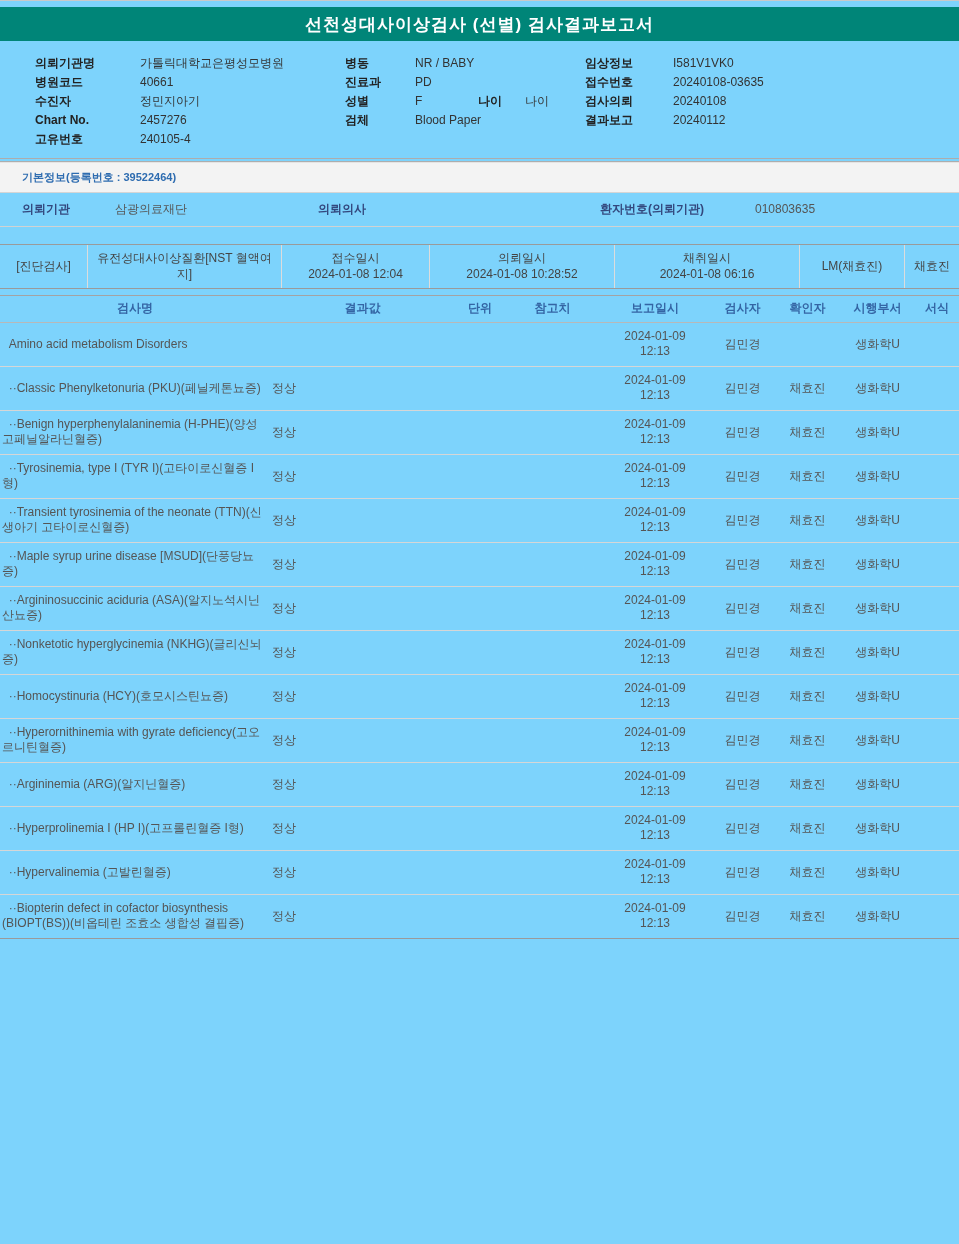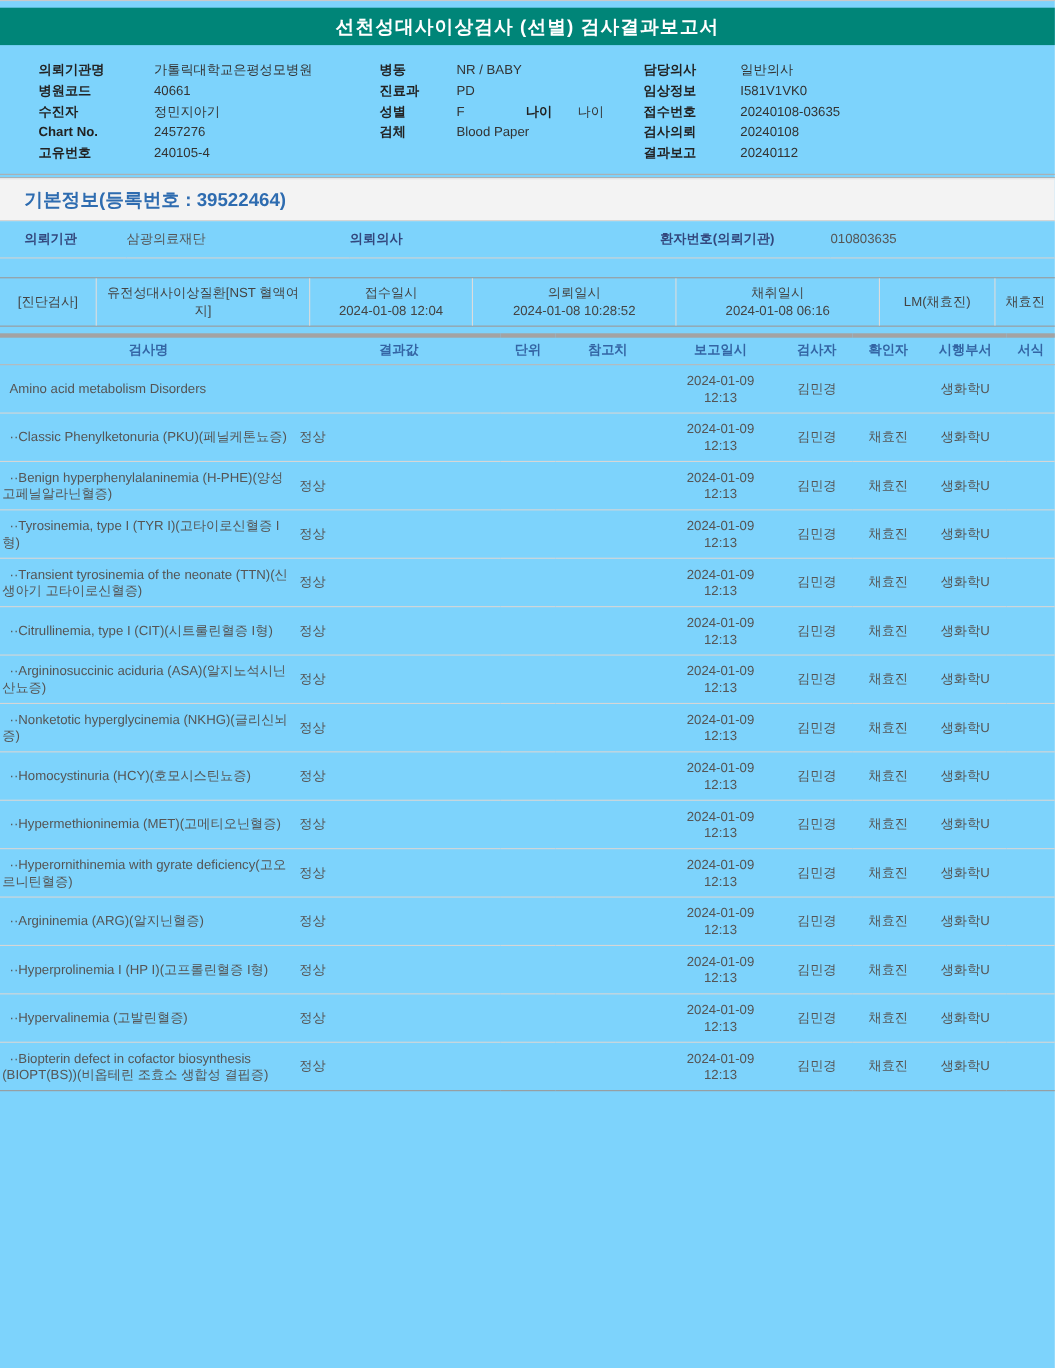--- a/index.html
+++ b/index.html
@@ -31,21 +31,21 @@
   .c3 .hlabel { width:88px; }
   .hvalue { color:#333; }
   .hv-sex { width:63px; }
   .age-label { width:47px; font-weight:bold; color:#222; }
 
   .divider-double { height:4px; border-top:1px solid #adadad; border-bottom:1px solid #adadad; }
 
   
   .section-bar {
     background:#f3f3f3; border-bottom:1px solid #d5d5d5; border-top:1px solid #e4e4e4;
-    padding:7px 0 7px 22px; color:#2e6cb0; font-weight:bold; font-size:17px;
+    padding:7px 0 7px 22px; color:#2e6cb0; font-weight:bold; font-size:11px;
   }
   .basic-table { width:100%; border-collapse:collapse; table-layout:fixed;padding-left:28px; }
   .basic-table td { height:33px; border-bottom:1px solid #d2d2d2; vertical-align:middle; }
   .bt-l1 { padding-left:22px; }
   .bt-label { font-weight:bold; color:#33477d; }
   .bt-value { color:#555; }
 
   .order-gap { height:17px; }
 
   
@@ -64,21 +64,21 @@
   .oc-dt1 { width:148px; }
   .oc-dt2 { width:185px; }
   .oc-dt3 { width:185px; }
   .oc-lm { width:105px; }
   .oc-c2 { width:54px; }
 
   
   .results { width:100%; border-collapse:collapse; table-layout:fixed; margin-top:6px; }
   .results th {
     color:#3465a4; font-weight:bold; font-size:12px;
-    border-top:4px solid #a3a3a3; border-bottom:1px solid #b8b8b8;
+    border-top:1px solid #a3a3a3; border-bottom:1px solid #b8b8b8;
     height:27px; text-align:center;
   }
   .results td {
     border-bottom:1px solid #d6d6d6; color:#555; vertical-align:middle;
     padding:6px 2px; line-height:15px; height:44px;
   }
   .results tbody tr:last-child td { border-bottom:1px solid #9a9a9a; }
   .col-name   { text-align:left; white-space:pre-wrap; word-wrap:break-word; padding-left:4px; padding-right:6px; }
   .col-result { text-align:left; padding-left:13px; }
   .col-unit, .col-ref, .col-tester, .col-confirmer, .col-dept, .col-format { text-align:center; }
@@ -130,24 +130,20 @@
         <span class="hvalue hv-sex">F</span>
         <span class="age-label">나이</span>
         <span class="hvalue">나이</span>
       </div>
       <div class="hrow">
           <span class="hlabel">검체</span>
           <span class="hvalue">Blood Paper</span>
         </div>
     </div>
     <div class="hdr-col c3">
-      <div class="hrow">
-          <span class="hlabel">담당의사</span>
-          <span class="hvalue">일반의사</span>
-        </div>
       <div class="hrow">
           <span class="hlabel">임상정보</span>
           <span class="hvalue">I581V1VK0</span>
         </div>
       <div class="hrow">
           <span class="hlabel">접수번호</span>
           <span class="hvalue">20240108-03635</span>
         </div>
       <div class="hrow">
           <span class="hlabel">검사의뢰</span>
@@ -296,21 +292,21 @@
           <td class="col-unit"></td>
           <td class="col-ref"></td>
           <td class="col-date">2024-01-09
 12:13</td>
           <td class="col-tester">김민경</td>
           <td class="col-confirmer">채효진</td>
           <td class="col-dept">생화학U</td>
           <td class="col-format"></td>
         </tr>
         <tr>
-          <td class="col-name">  ··Citrullinemia, type I (CIT)(시트룰린혈증 I형)</td>
+          <td class="col-name">  ··Maple syrup urine disease [MSUD](단풍당뇨증)</td>
           <td class="col-result">정상</td>
           <td class="col-unit"></td>
           <td class="col-ref"></td>
           <td class="col-date">2024-01-09
 12:13</td>
           <td class="col-tester">김민경</td>
           <td class="col-confirmer">채효진</td>
           <td class="col-dept">생화학U</td>
           <td class="col-format"></td>
         </tr>
@@ -333,32 +329,20 @@
           <td class="col-ref"></td>
           <td class="col-date">2024-01-09
 12:13</td>
           <td class="col-tester">김민경</td>
           <td class="col-confirmer">채효진</td>
           <td class="col-dept">생화학U</td>
           <td class="col-format"></td>
         </tr>
         <tr>
           <td class="col-name">  ··Homocystinuria (HCY)(호모시스틴뇨증)</td>
-          <td class="col-result">정상</td>
-          <td class="col-unit"></td>
-          <td class="col-ref"></td>
-          <td class="col-date">2024-01-09
-12:13</td>
-          <td class="col-tester">김민경</td>
-          <td class="col-confirmer">채효진</td>
-          <td class="col-dept">생화학U</td>
-          <td class="col-format"></td>
-        </tr>
-        <tr>
-          <td class="col-name">  ··Hypermethioninemia (MET)(고메티오닌혈증)</td>
           <td class="col-result">정상</td>
           <td class="col-unit"></td>
           <td class="col-ref"></td>
           <td class="col-date">2024-01-09
 12:13</td>
           <td class="col-tester">김민경</td>
           <td class="col-confirmer">채효진</td>
           <td class="col-dept">생화학U</td>
           <td class="col-format"></td>
         </tr>

